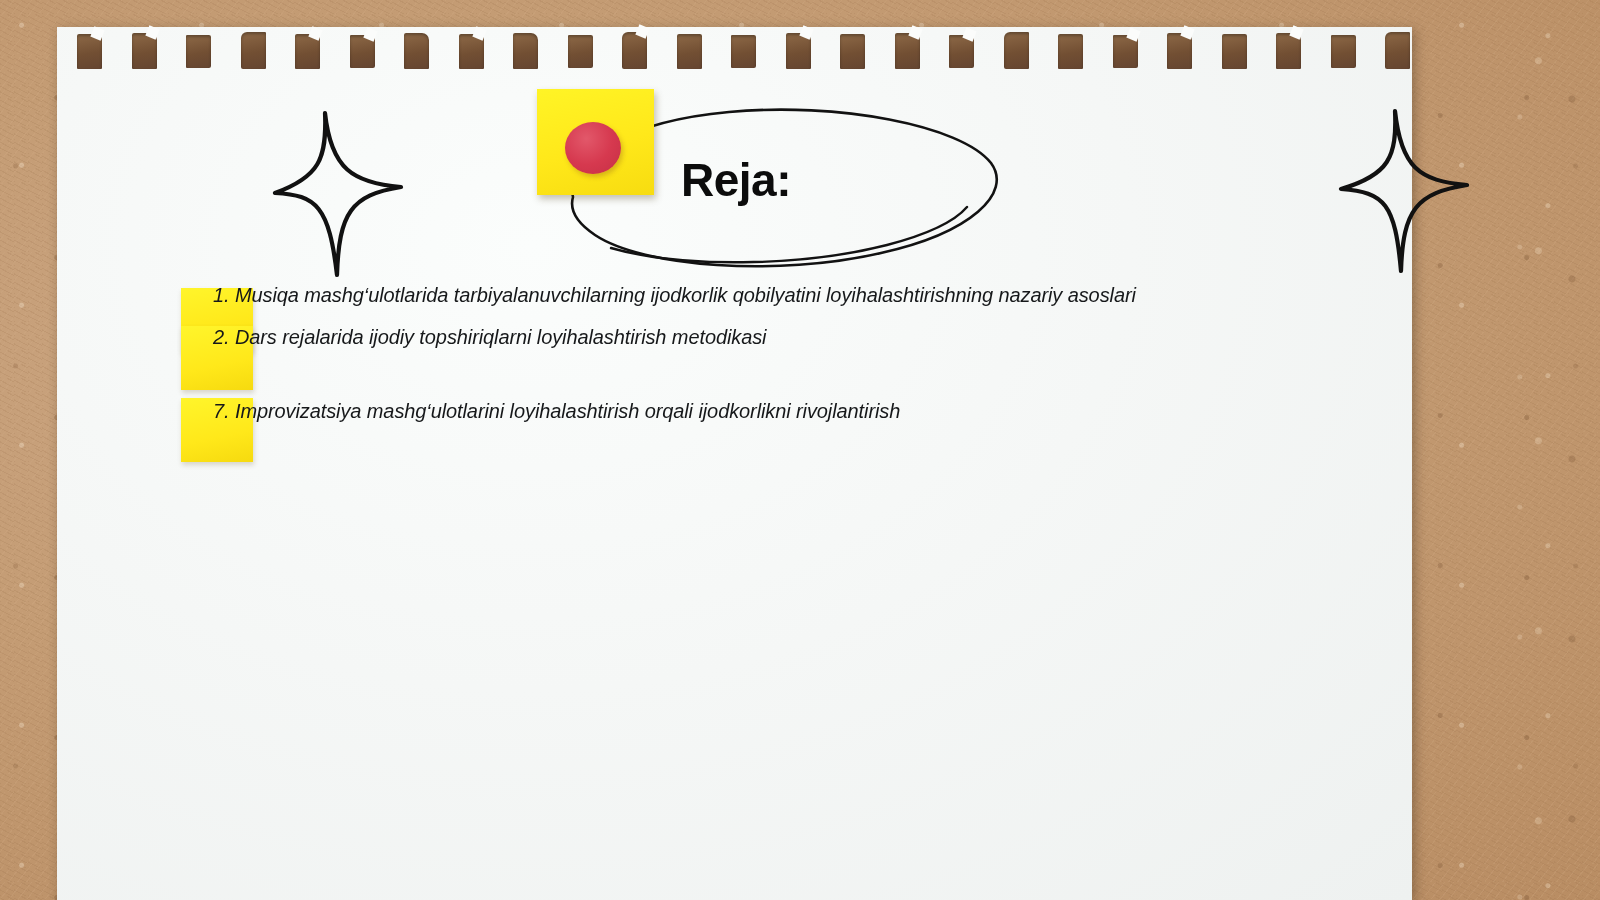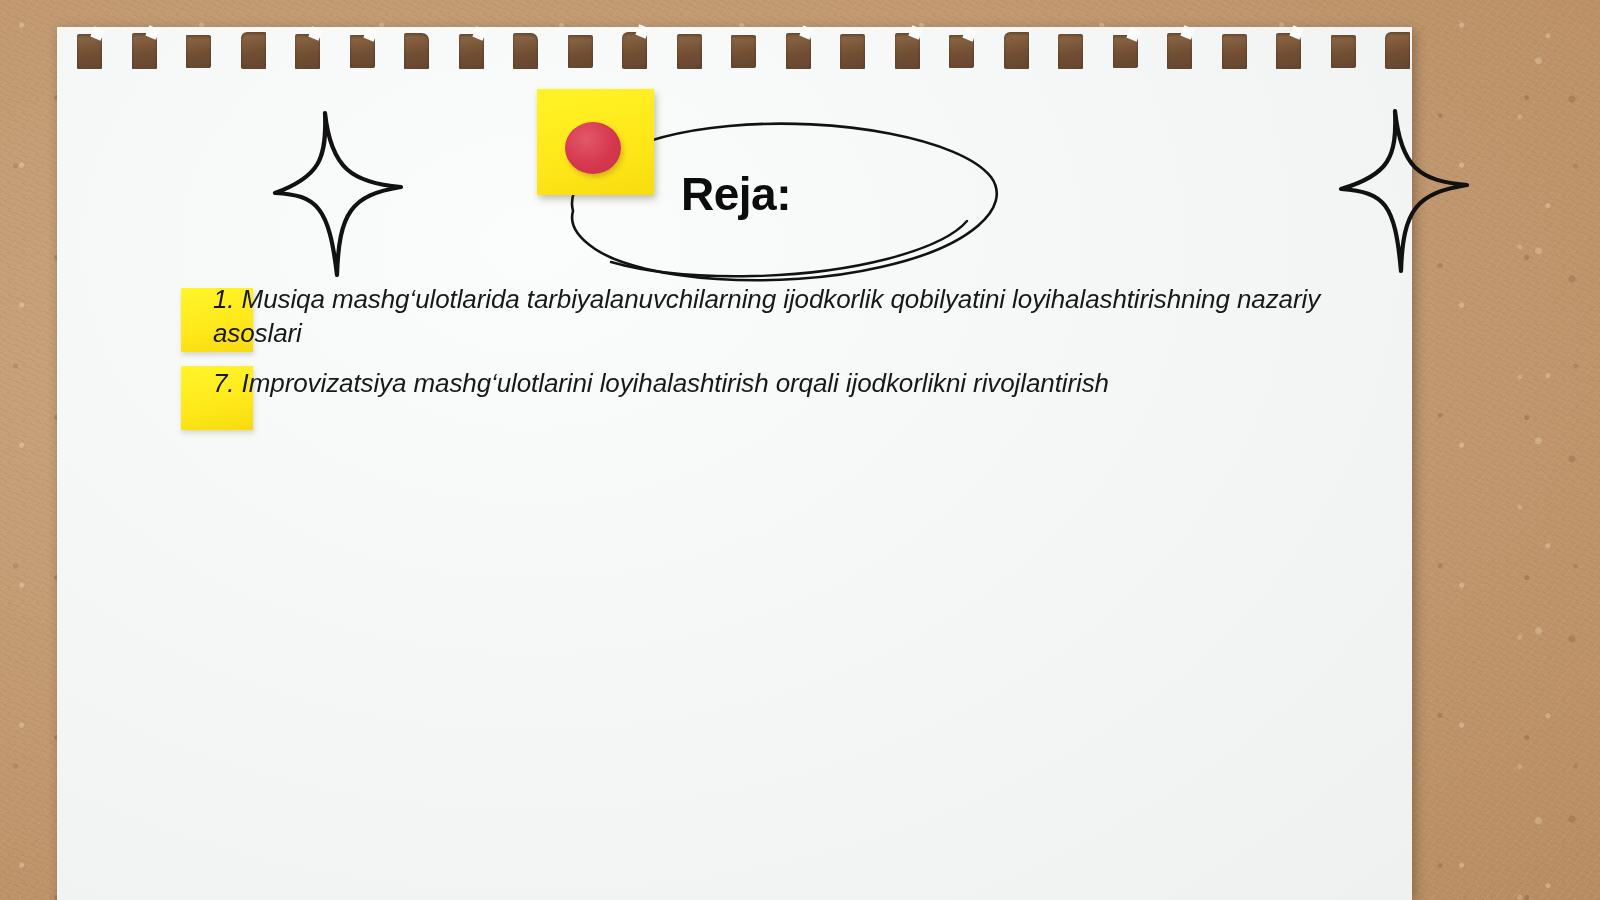--- a/index.html
+++ b/index.html
@@ -88,21 +88,21 @@
     position: absolute;
     pointer-events: none;
   }
   #sparkle-left  { left: 210px; top: 80px;  width: 140px; height: 175px; }
   #sparkle-right { left: 1272px; top: 80px; width: 140px; height: 168px; }
 
   
   #title-block {
     position: absolute;
     left: 494px;
-    top: 88px;
+    top: 74px;
     width: 460px;
     height: 175px;
   }
   #title-ellipse {
     position: absolute;
     left: 0; top: 0;
     width: 460px;
     height: 175px;
   }
   #title-text {
@@ -153,21 +153,21 @@
     width: 72px;
     height: 64px;
     background: linear-gradient(168deg, #fff52b 0%, #ffe81a 60%, #f6da0f 100%);
     left: 0;
     top: 0;
     box-shadow: 1px 3px 5px rgba(90,70,20,.20);
   }
   .item-text {
     position: relative;
     margin-left: 32px;
-    font-size: 26px;
+    font-size: 20px;
     font-style: italic;
     line-height: 1.31;
     color: #16181a;
     letter-spacing: -0.1px;
   }
   #item-1 { margin-bottom: 16px; }
   #item-1 .item-mark { top: 6px; }
   #item-2 { margin-bottom: 48px; }
   #item-2 .item-mark { top: 2px; }
   #item-3 .item-mark { top: 0px; }
@@ -258,20 +258,24 @@
       <div id="sticky-dot"></div>
     </div>
 
     <div id="list">
 
       <div class="item" id="item-1">
         <div class="item-mark"></div>
         <div class="item-text">1. Musiqa mashg‘ulotlarida tarbiyalanuvchilarning ijodkorlik qobilyatini loyihalashtirishning nazariy asoslari</div>
       </div>
 
+      <div class="item" id="item-2">
+        <div class="item-mark"></div>
+        <div class="item-text">2. Dars rejalarida ijodiy topshiriqlarni loyihalashtirish metodikasi</div>
+      </div>
 
       <div class="item" id="item-3">
         <div class="item-mark"></div>
         <div class="item-text">7. Improvizatsiya mashg‘ulotlarini loyihalashtirish orqali ijodkorlikni rivojlantirish</div>
       </div>
 
     </div>
 
   </div>
 </div>

